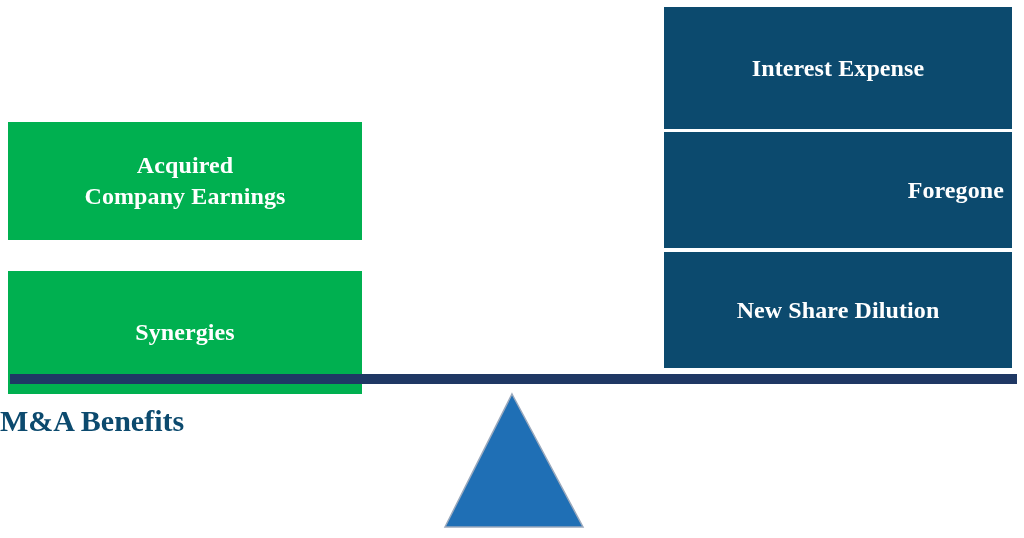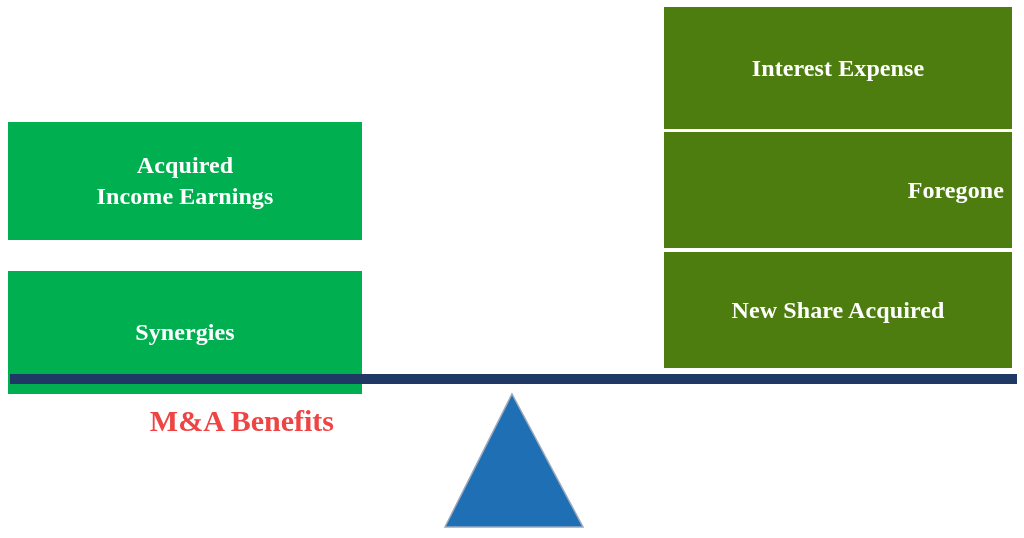--- a/index.html
+++ b/index.html
@@ -42,21 +42,21 @@
     justify-content: center;
     text-align: center;
     color: #ffffff;
     font-weight: bold;
     font-size: 24px;
     line-height: 1.28;
     letter-spacing: 0.1px;
     box-sizing: border-box;
   }
   .block-green { background: #00b050; }
-  .block-red   { background: #4d7c0f; }
+  .block-red   { background: #0c4a6e; }
 
   
   .gap { background: #ffffff; flex: 0 0 auto; }
 
   
   .h-acq   { flex: 0 0 118px; }
   .h-syn   { flex: 0 0 123px; margin-top: 26px; }
   .gap-g   { flex: 0 0 5px; }
 
   .h-int   { flex: 0 0 122px; }
@@ -83,26 +83,26 @@
     left: 443px;
     top: 392px;
     width: 142px;
     height: 137px;
   }
   #fulcrum svg { display: block; }
 
   
   .scale-label {
     position: absolute;
-    color: #ef4444;
+    color: #0c4a6e;
     font-weight: bold;
     font-size: 30px;
     line-height: 1;
     white-space: nowrap;
-    text-align: right;
+    text-align: left;
   }
   #label-benefits {
     left: 0px;
     top: 406px;
     width: 334px;
   }
   #label-costs {
     left: 666px;
     top: 406px;
     width: 344px;
@@ -111,21 +111,21 @@
 </head>
 <body>
 
 <div id="canvas">
 
   <div class="stack" id="benefits-stack">
 
     <div class="block block-green h-acq">
       <span class="block-text">
         <span>Acquired</span><br>
-        <span>Income Earnings</span>
+        <span>Company Earnings</span>
       </span>
     </div>
 
     <div class="gap gap-g"></div>
 
     <div class="block block-green h-syn">
       <span class="block-text">
         <span>Synergies</span>
       </span>
     </div>
@@ -145,21 +145,21 @@
     <div class="block block-red h-fore">
       <span class="block-text">
         <span>Foregone</span><br>
       </span>
     </div>
 
     <div class="gap gap-r2"></div>
 
     <div class="block block-red h-dil">
       <span class="block-text">
-        <span>New Share Acquired</span>
+        <span>New Share Dilution</span>
       </span>
     </div>
 
   </div>
 
   <div id="beam"></div>
 
   <div id="fulcrum">
     <svg width="142" height="137" viewBox="0 0 142 137" xmlns="http://www.w3.org/2000/svg">
       <polygon points="69,2 140,135 2,135" fill="#1f6fb5" stroke="#9aa9bd" stroke-width="1.5"></polygon>

